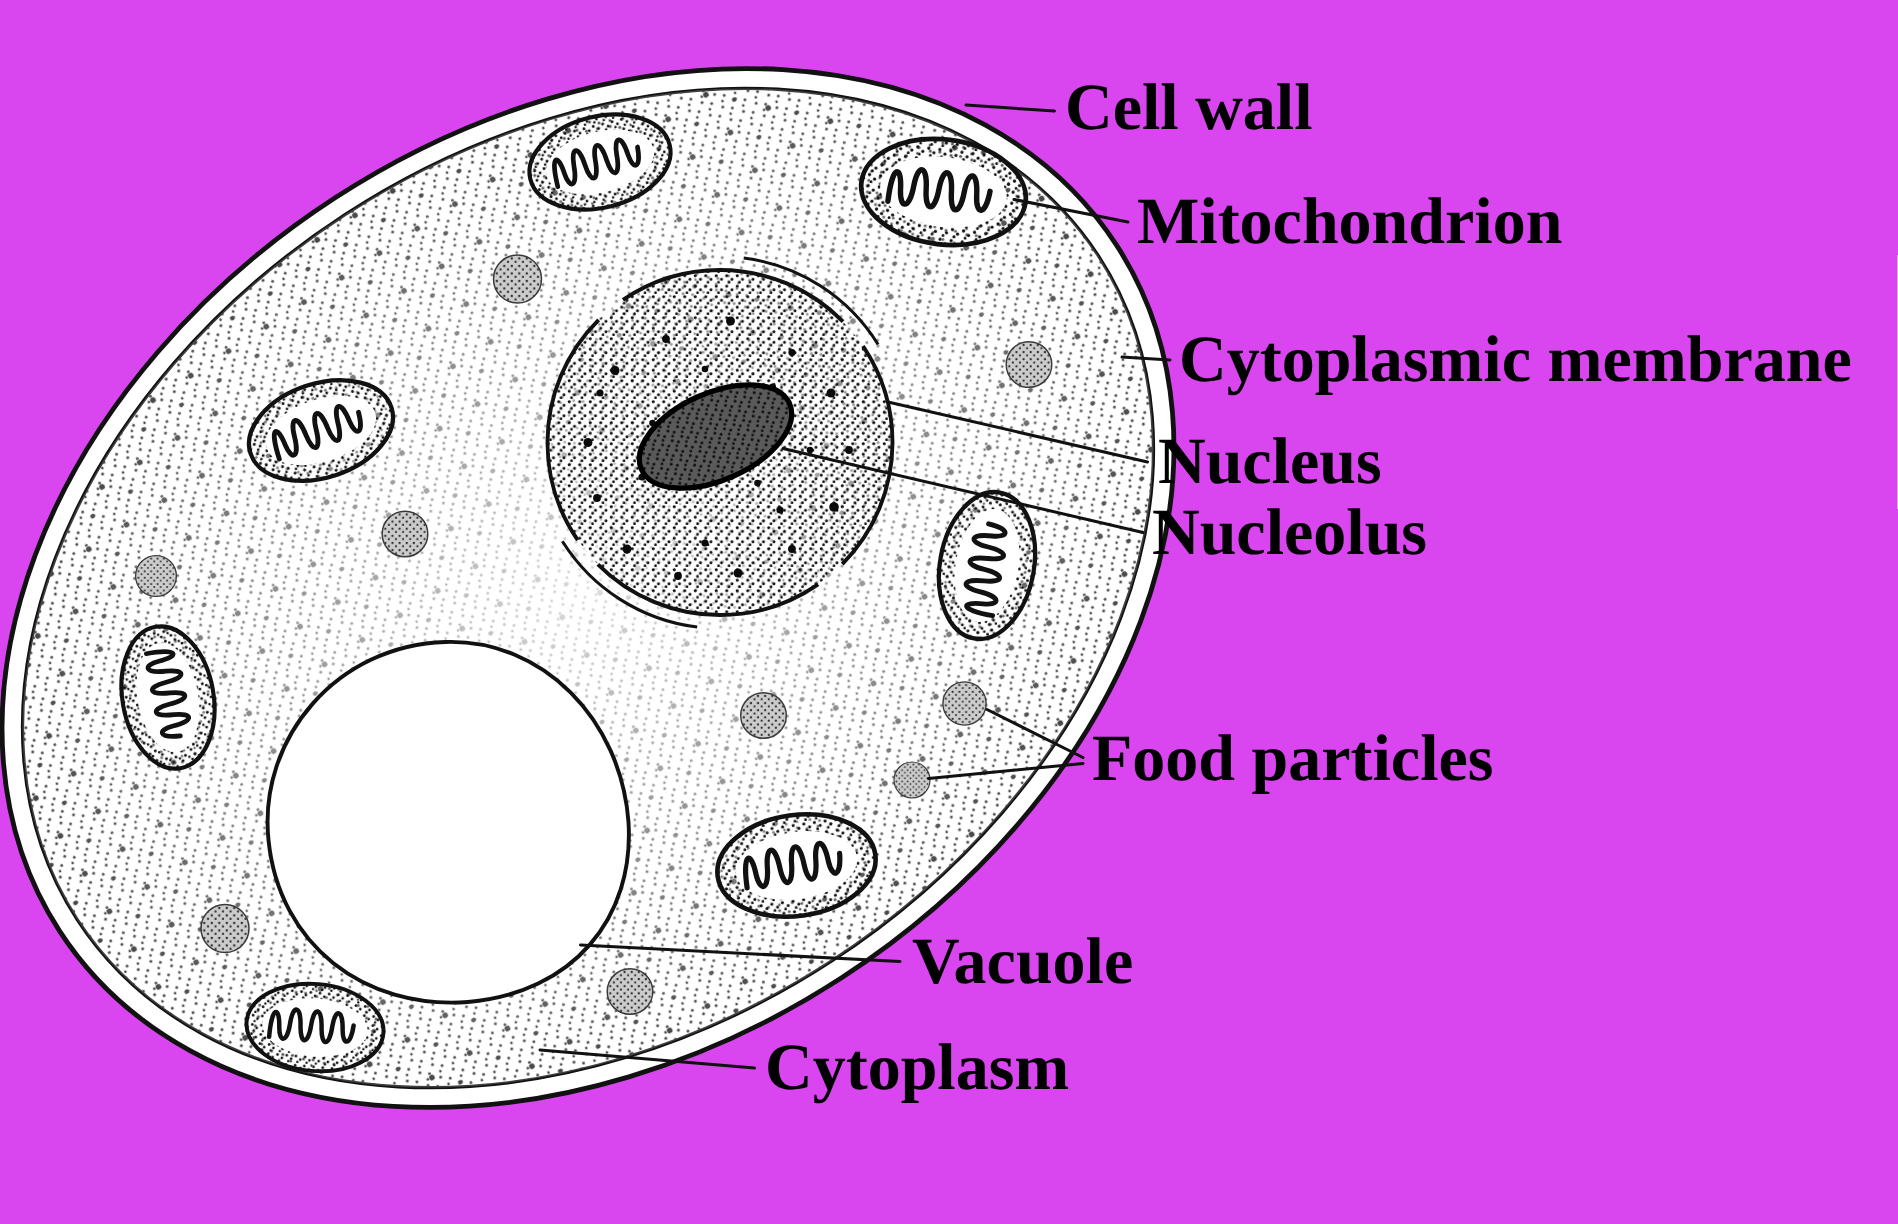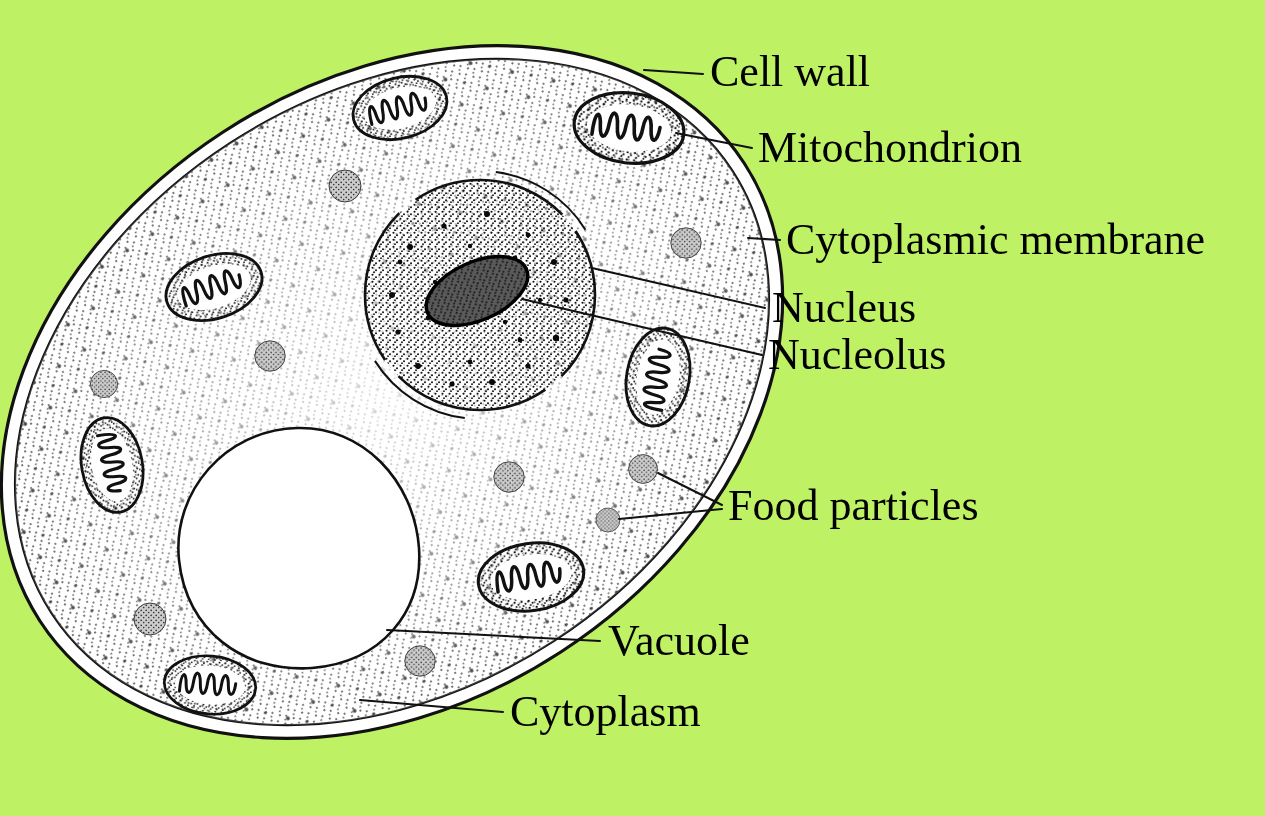--- a/index.html
+++ b/index.html
@@ -1,16 +1,16 @@
 <!DOCTYPE html>
 <html><head>
 <meta charset="utf-8">
 <style>
   html,body{margin:0;padding:0;background:#ffffff;}
-  .stage{position:relative;width:1265px;height:816px;background:#bef264;overflow:hidden;}
+  .stage{position:relative;width:1265px;height:816px;background:#d946ef;overflow:hidden;font-weight:bold;}
   svg{display:block;}
   text.lbl{
     font-family:"Liberation Serif","DejaVu Serif",serif;
     font-size:44px;
     fill:#000000;
   }
 </style>
 </head>
 <body>
 

